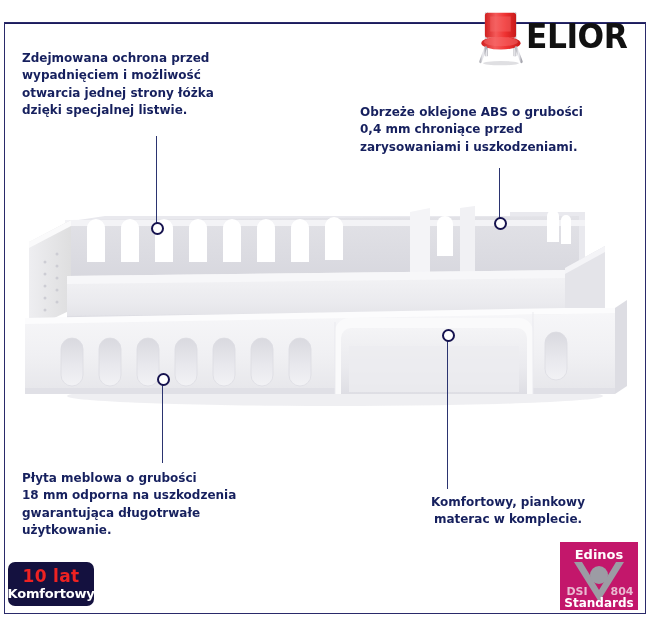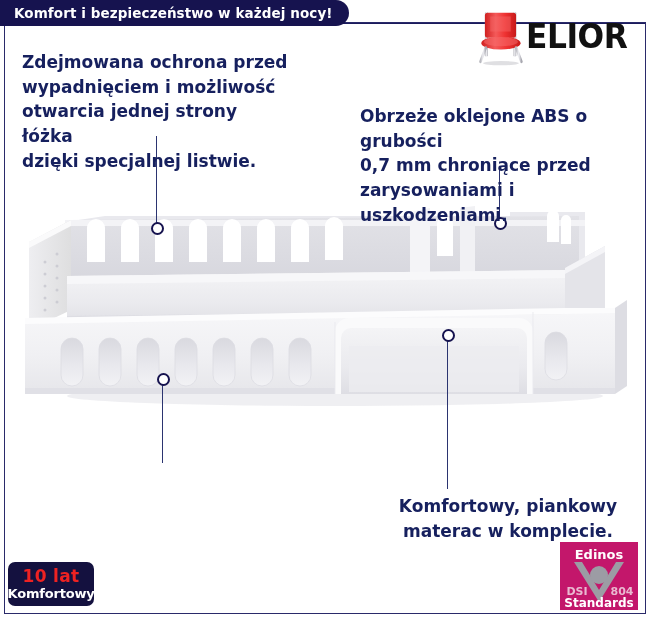--- a/index.html
+++ b/index.html
@@ -48,21 +48,21 @@
     font-family:"DejaVu Sans","Liberation Sans",sans-serif;
     font-size:34px;font-weight:bold;color:#111111;
     letter-spacing:-0.5px;line-height:1;
     transform:scaleX(0.92);transform-origin:left center;
   }
   
   .callout-text{
     position:absolute;
     color:#16205e;
     font-weight:bold;
-    font-size:17px;
+    font-size:12px;
     line-height:1.45;
     white-space:pre-line;
   }
   #txt-tl{left:22px;top:50px;width:270px;}
   #txt-tr{left:360px;top:104px;width:280px;}
   #txt-bl{left:22px;top:470px;width:280px;}
   #txt-br{left:383px;top:494px;width:250px;text-align:center;}
   
   .leader{
     position:absolute;
@@ -109,23 +109,20 @@
   .edinos-svg{display:block;}
 </style>
 </head>
 <body>
 
 <div class="page">
 
   <div class="header-line"></div>
   <div class="frame"></div>
 
-  <div class="header-banner">
-    <span>Komfort i bezpieczeństwo w każdej nocy!</span>
-  </div>
 
   <div class="logo">
     <svg class="logo-chair" viewBox="0 0 56 66">
       <defs>
         <linearGradient id="chairRed" x1="0" y1="0" x2="1" y2="0">
           <stop offset="0%" stop-color="#d02020"></stop>
           <stop offset="35%" stop-color="#f45a5a"></stop>
           <stop offset="65%" stop-color="#ef3232"></stop>
           <stop offset="100%" stop-color="#c71a1a"></stop>
         </linearGradient>
@@ -273,23 +270,27 @@
 
   <div class="leader" style="left:447px;top:341px;height:148px;"></div>
   <div class="ring" style="left:442px;top:329px;"></div>
 
   <div class="callout-text" id="txt-tl">Zdejmowana ochrona przed
 wypadnięciem i możliwość
 otwarcia jednej strony łóżka
 dzięki specjalnej listwie.</div>
 
   <div class="callout-text" id="txt-tr">Obrzeże oklejone ABS o grubości
-0,7 mm chroniące przed
+0,4 mm chroniące przed
 zarysowaniami i uszkodzeniami.</div>
 
+  <div class="callout-text" id="txt-bl">Płyta meblowa o grubości
+18 mm odporna na uszkodzenia
+gwarantująca długotrwałe
+użytkowanie.</div>
 
   <div class="callout-text" id="txt-br">Komfortowy, piankowy
 materac w komplecie.</div>
 
   <div class="badge-warranty">
     <span class="b1">10 lat</span>
     <span class="b2">Komfortowy</span>
   </div>
 
   <div class="badge-edinos">

